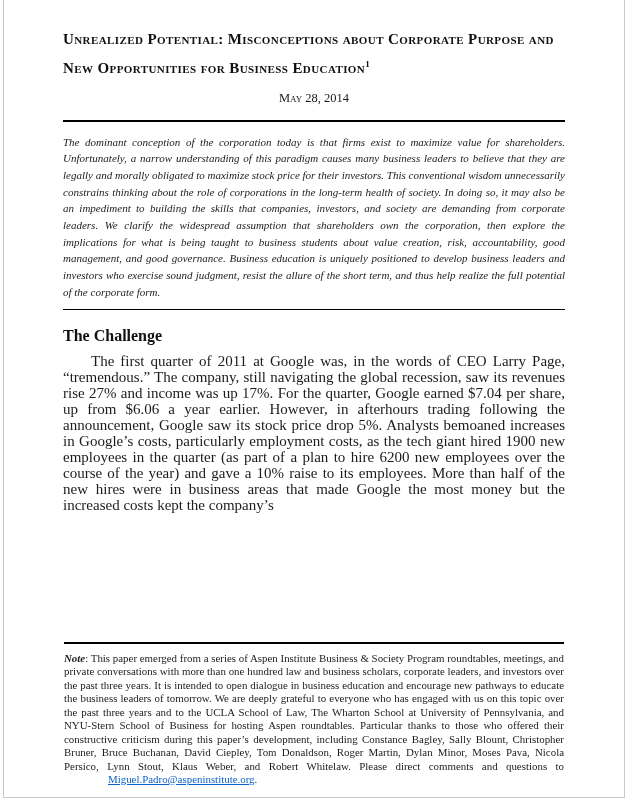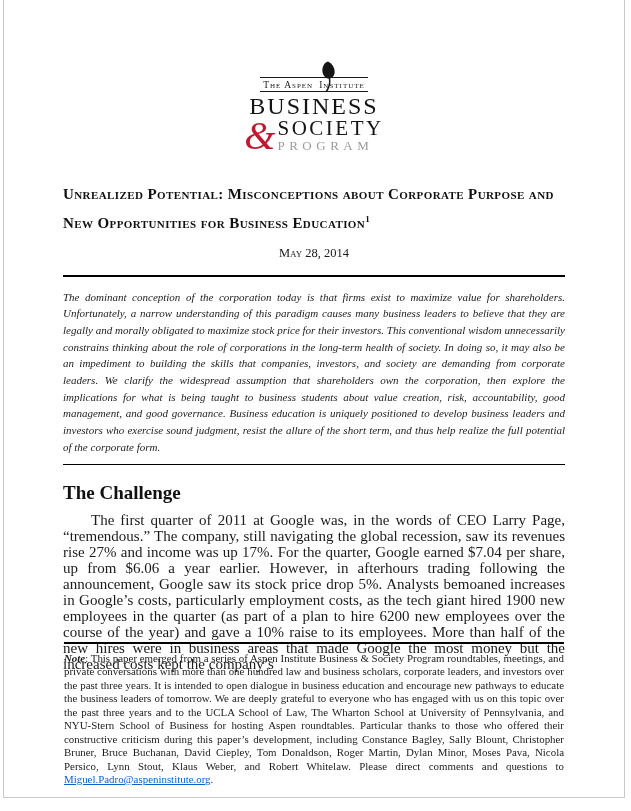--- a/index.html
+++ b/index.html
@@ -68,58 +68,41 @@
 
   
   .rule { border: none; height: 1.5px; background: #000000; margin: 14px 0 0; }
   .rule2 { margin-top: 8px; }
 
   
   .abstract {
     margin: 12px 0 0; font-style: italic;
     font-size: 11px; line-height: 16.7px; text-align: justify; color: #1b1b1b;
   }
-  .heading { margin: 17px 0 0; font-size: 19px; font-weight: bold; color: #111111; }
+  .heading { margin: 17px 0 0; font-size: 16px; font-weight: bold; color: #111111; }
   .body-para {
     margin: 8px 0 0; font-size: 15px; line-height: 16px;
     text-align: justify; text-indent: 28px; color: #1b1b1b;
   }
 
   
   .footnote-block { position: absolute; left: 60px; right: 60px; top: 645px; }
   .footnote-rule { margin: 0; }
   .footnote {
     margin: 8px 0 0; font-size: 10.9px; line-height: 13.5px;
     text-align: justify; color: #1b1b1b;
   }
   .footnote strong { font-weight: bold; font-style: italic; }
-  .email { color: #0b61c9; text-decoration: underline; cursor: pointer; }
+  .email { color: #0b61c9; text-decoration: underline; cursor: pointer; margin-left: 44px; }
 </style>
 </head>
 <body>
 
 <div class="sheet">
 
-  <div class="logo">
-    <div class="logo-institute">
-      <svg class="leaf" width="18" height="32" viewBox="0 0 18 32" aria-hidden="true">
-        <path d="M10 0.5 C14.5 2.5 17.5 8 16.5 12.5 C15.6 16.5 12 18.6 8.8 17.2 C4.6 15.3 3 8.8 5.6 4.2 C6.7 2.2 8.3 0.8 10 0.5 Z" fill="#151515"></path>
-        <path d="M11.5 17.2 C12.2 21.5 11.2 26.5 8.2 30.8" stroke="#151515" stroke-width="1.5" fill="none"></path>
-      </svg>
-      <span>The Aspen</span><span class="stem-gap"></span><span>Institute</span>
-    </div>
-    <div class="logo-business">Business</div>
-    <div class="logo-bottom">
-      <span class="logo-amp">&amp;</span>
-      <span class="logo-right">
-        <span class="logo-society">Society</span>
-        <span class="logo-program">Program</span>
-      </span>
-    </div>
-  </div>
 
   <h1 class="title">
     <span class="line">Unrealized Potential: Misconceptions about Corporate Purpose</span>
     <span class="line">and New Opportunities for Business Education</span><sup>1</sup>
   </h1>
   <div class="date">May 28, 2014</div>
 
   <hr class="rule">
 
   <p class="abstract">The dominant conception of the corporation today is that firms exist to maximize value for shareholders. Unfortunately, a narrow understanding of this paradigm causes many business leaders to believe that they are legally and morally obligated to maximize stock price for their investors. This conventional wisdom unnecessarily constrains thinking about the role of corporations in the long-term health of society. In doing so, it may also be an impediment to building the skills that companies, investors, and society are demanding from corporate leaders. We clarify the widespread assumption that shareholders own the corporation, then explore the implications for what is being taught to business students about value creation, risk, accountability, good management, and good governance. Business education is uniquely positioned to develop business leaders and investors who exercise sound judgment, resist the allure of the short term, and thus help realize the full potential of the corporate form.</p>

